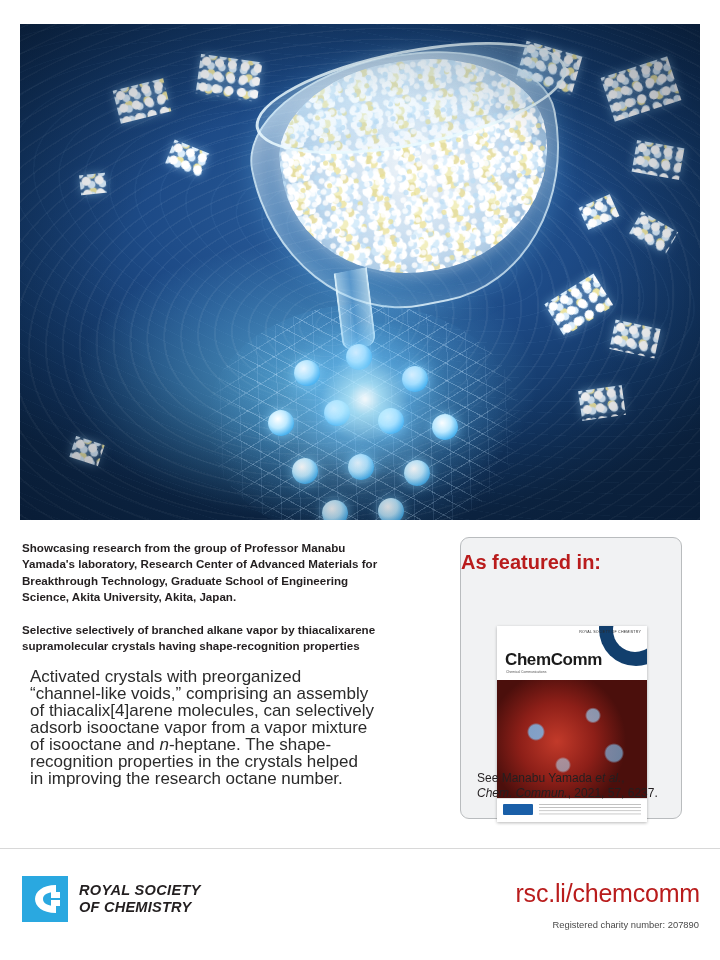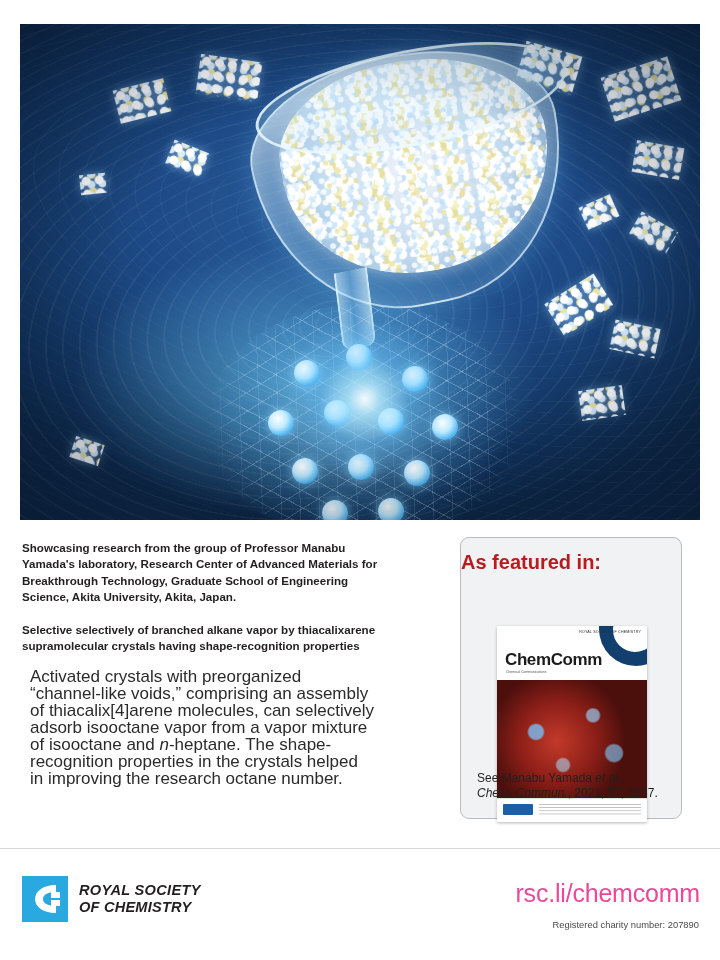--- a/index.html
+++ b/index.html
@@ -329,21 +329,21 @@
     line-height: 17px;
     color: #231f20;
     letter-spacing: .3px;
     font-style: italic;
   }
   .rsc-words .l2 { letter-spacing: .2px; }
   .url {
     position: absolute;
     right: 20px; top: 879px;
     font-size: 25px;
-    color: #ec4899;
+    color: #b91c1c;
     letter-spacing: -0.2px;
   }
   .charity {
     position: absolute;
     right: 21px; top: 919px;
     font-size: 9.4px;
     color: #4a4a4a;
   }
 </style>
 </head>

